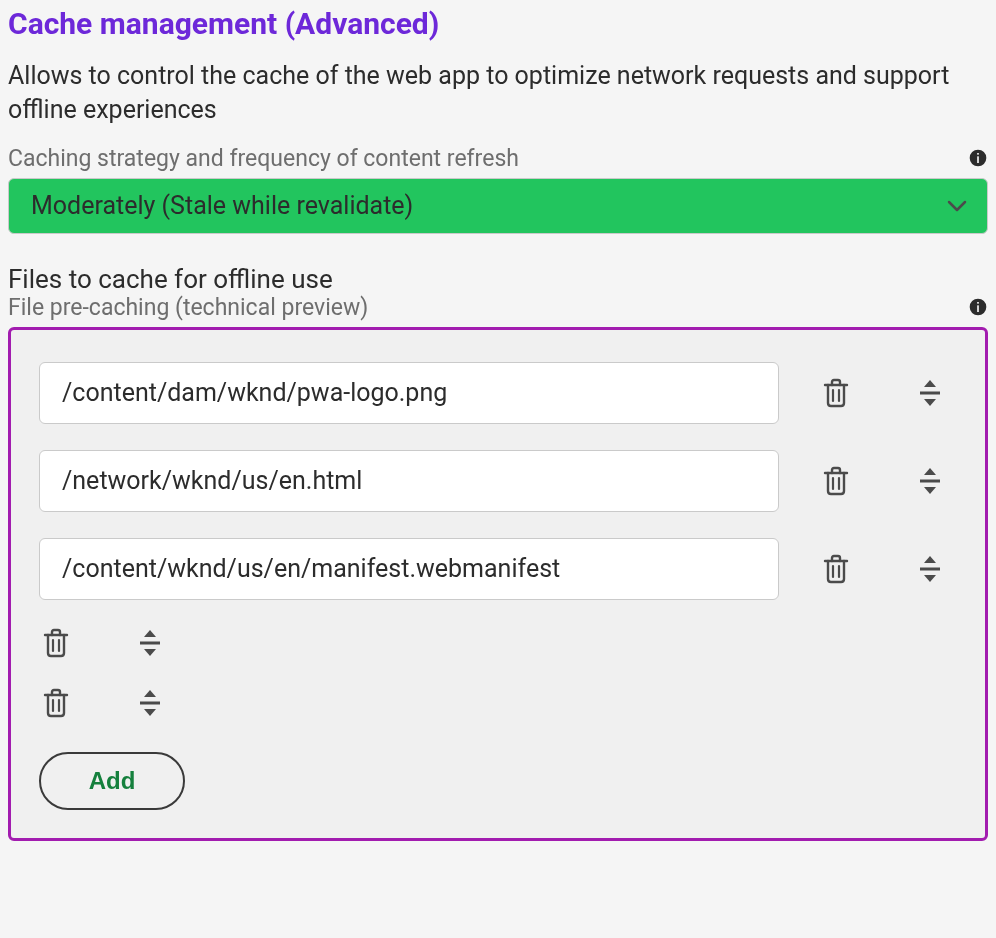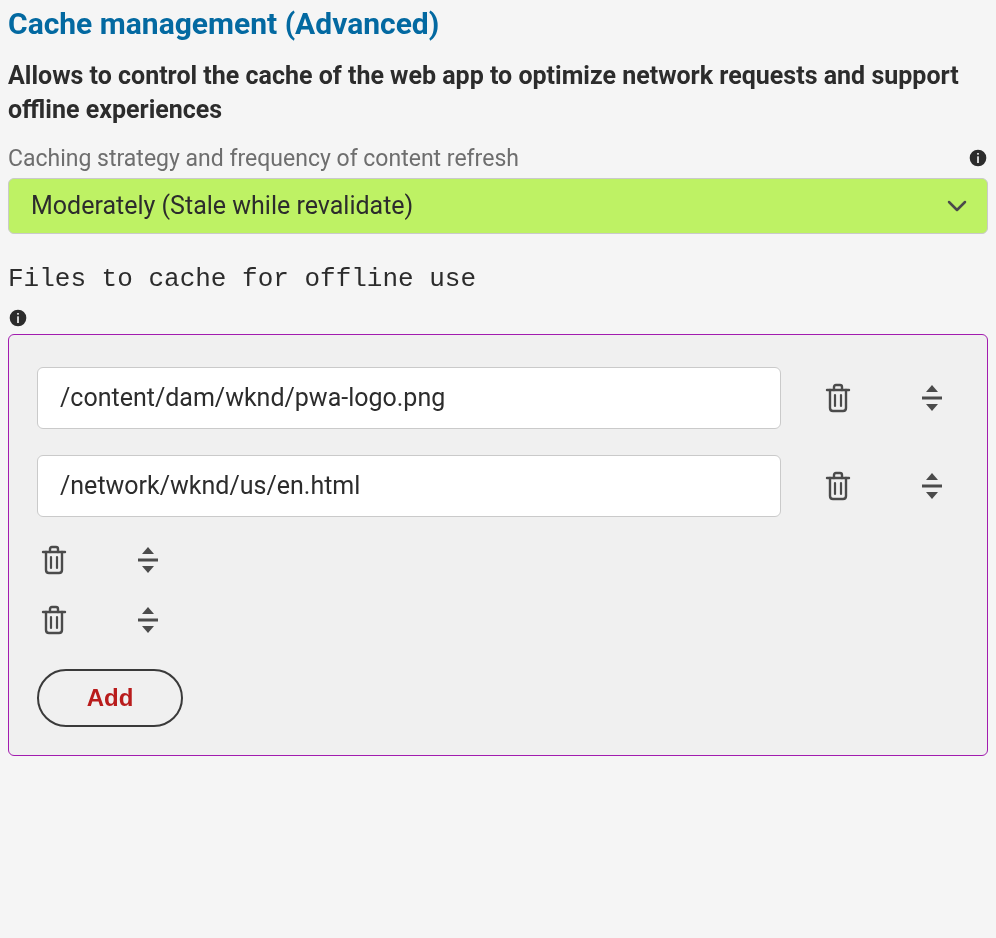--- a/index.html
+++ b/index.html
@@ -6,26 +6,26 @@
   html, body { width: 996px; height: 938px; }
   body {
     background: #f5f5f5;
     font-family: -apple-system, BlinkMacSystemFont, "Segoe UI", Roboto, "Helvetica Neue", Arial, sans-serif;
     color: #2c2c2c;
     padding: 6px 8px;
   }
   h2.section-title {
     font-size: 30px;
     font-weight: 700;
-    color: #0369a1;
+    color: #6d28d9;
     margin: 0 0 18px 0;
   }
   p.section-desc {
     font-size: 25px;
-    font-weight: 700;
+    font-weight: 400;
     color: #2c2c2c;
     line-height: 1.35;
     margin: 0 0 18px 0;
   }
   .field-label-row {
     display: flex;
     align-items: center;
     justify-content: space-between;
     margin-bottom: 6px;
   }
@@ -39,21 +39,21 @@
     display: inline-flex; align-items: center; justify-content: center;
     cursor: pointer;
   }
   .info-icon svg { width: 20px; height: 20px; }
 
   .select {
     position: relative;
     width: 100%;
     border: 1px solid #cacaca;
     border-radius: 6px;
-    background: #bef264;
+    background: #22c55e;
     height: 56px;
     display: flex;
     align-items: center;
     padding: 0 48px 0 22px;
     font-size: 25px;
     color: #2c2c2c;
     cursor: pointer;
     margin-bottom: 30px;
   }
   .select .chevron {
@@ -62,26 +62,24 @@
     top: 50%;
     transform: translateY(-50%);
     width: 24px; height: 24px;
     color: #4b4b4b;
   }
   .select .chevron svg { width: 24px; height: 24px; }
 
   .subheading {
     font-size: 26px;
     color: #2c2c2c;
-    margin-bottom: 14px;
-    font-family: Liberation Mono, monospace;
   }
 
   .multifield {
-    border: 1px solid #a21caf;
+    border: 3px solid #a21caf;
     border-radius: 6px;
     background: #f0f0f0;
     padding: 32px 28px 28px 28px;
   }
   .mf-row {
     display: flex;
     align-items: center;
     gap: 40px;
     margin-bottom: 26px;
   }
@@ -122,21 +120,21 @@
     align-items: center;
     justify-content: center;
     height: 58px;
     min-width: 146px;
     padding: 0 36px;
     border: 2.5px solid #3a3a3a;
     border-radius: 30px;
     background: transparent;
     font-size: 24px;
     font-weight: 600;
-    color: #b91c1c;
+    color: #15803d;
     cursor: pointer;
   }
 </style>
 </head>
 <body>
 
 <svg width="0" height="0" style="position:absolute">
   <defs>
     <g id="svg-info">
       <circle cx="12" cy="12" r="10" fill="currentColor"></circle>
@@ -179,20 +177,21 @@
   <span class="chevron">
     <svg viewBox="0 0 24 24">
         <use href="#svg-chevron-down"></use>
       </svg>
   </span>
 </div>
 
 <div class="subheading">Files to cache for offline use</div>
 
 <div class="field-label-row">
+  <span class="field-label">File pre-caching (technical preview)</span>
   <span class="info-icon">
     <svg viewBox="0 0 24 24">
         <use href="#svg-info"></use>
       </svg>
   </span>
 </div>
 
 <div class="multifield">
 
   <div class="mf-row">
@@ -220,20 +219,35 @@
           </svg>
         </span>
       <span class="icon-btn">
           <svg viewBox="0 0 32 32">
             <use href="#svg-reorder"></use>
           </svg>
         </span>
     </div>
   </div>
 
+  <div class="mf-row">
+    <div class="mf-input">/content/wknd/us/en/manifest.webmanifest</div>
+    <div class="mf-actions">
+      <span class="icon-btn">
+          <svg viewBox="0 0 32 32">
+            <use href="#svg-trash"></use>
+          </svg>
+        </span>
+      <span class="icon-btn">
+          <svg viewBox="0 0 32 32">
+            <use href="#svg-reorder"></use>
+          </svg>
+        </span>
+    </div>
+  </div>
 
   <div class="mf-row">
     <div class="mf-actions">
       <span class="icon-btn">
           <svg viewBox="0 0 32 32">
             <use href="#svg-trash"></use>
           </svg>
         </span>
       <span class="icon-btn">
           <svg viewBox="0 0 32 32">

